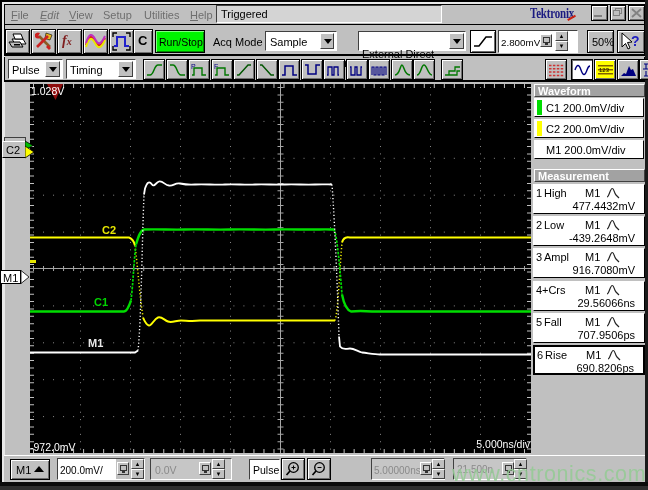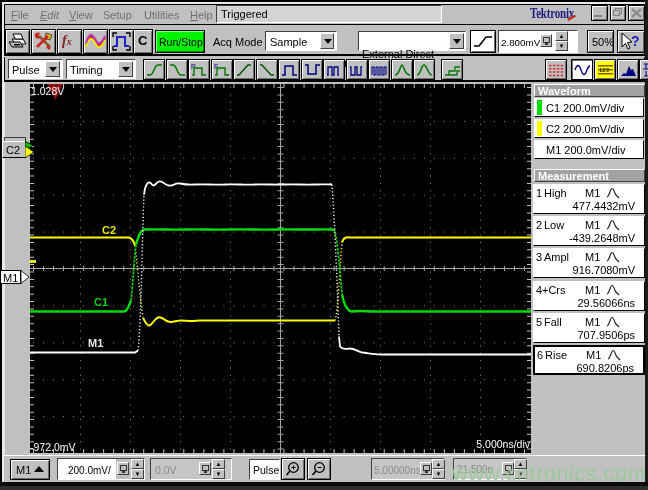--- a/index.html
+++ b/index.html
@@ -384,21 +384,21 @@
   .spin { position:absolute; width:13px; height:21px; }
   .spinb { position:absolute; left:0; width:13px; height:10px; background:#c0c0c0; border-top:1px solid #fff; border-left:1px solid #fff; border-right:1px solid #404040; border-bottom:1px solid #404040; font-size:6px; text-align:center; line-height:9px; color:#000; }
   .gray { color:#8a8a8a; }
 </style>
 <div class="abs" style="left:4px;top:455px;width:641px;height:27px;background:#c0c0c0;border-top:1px solid #fff;"></div>
 <div class="abs btn" style="left:10px;top:459px;width:40px;height:21px;"></div>
 <div class="abs txt" style="left:16px;top:464px;">M1</div>
 <div class="abs" style="left:34px;top:466px;width:0;height:0;border-left:5px solid transparent;border-right:5px solid transparent;border-bottom:6px solid #000;"></div>
 <div class="abs sunken" style="left:57px;top:458px;width:88px;height:22px;background:#c0c0c0;"></div>
 <div class="abs" style="left:58px;top:459px;width:58px;height:20px;background:#fff;"></div>
-<div class="abs txt" style="left:60px;top:465px;font-size:10px;margin-left:8px;">200.0mV/</div>
+<div class="abs txt" style="left:60px;top:465px;font-size:10px;">200.0mV/</div>
 <div class="keypadbtn" style="left:117px;top:462px;"></div>
 <div class="spin" style="left:131px;top:459px;">
     <div class="spinb" style="top:0;">▲</div>
     <div class="spinb" style="top:10px;">▼</div>
   </div>
 <div class="abs sunken" style="left:150px;top:458px;width:82px;height:22px;background:#c6c6c6;"></div>
 <div class="abs txt gray" style="left:155px;top:464px;font-size:10.5px;">0.0V</div>
 <div class="keypadbtn" style="left:199px;top:462px;"></div>
 <div class="spin" style="left:212px;top:459px;">
     <div class="spinb" style="top:0;">▲</div>

